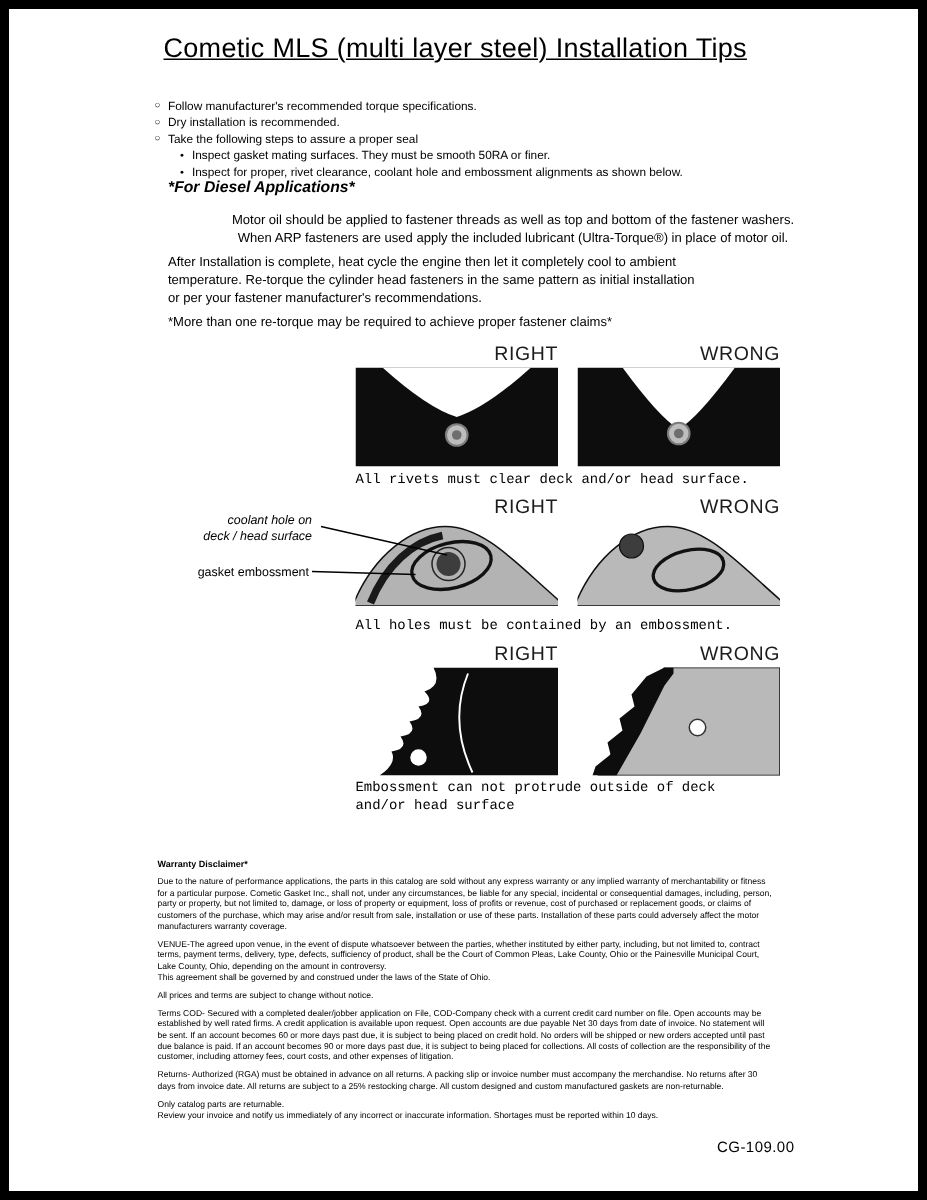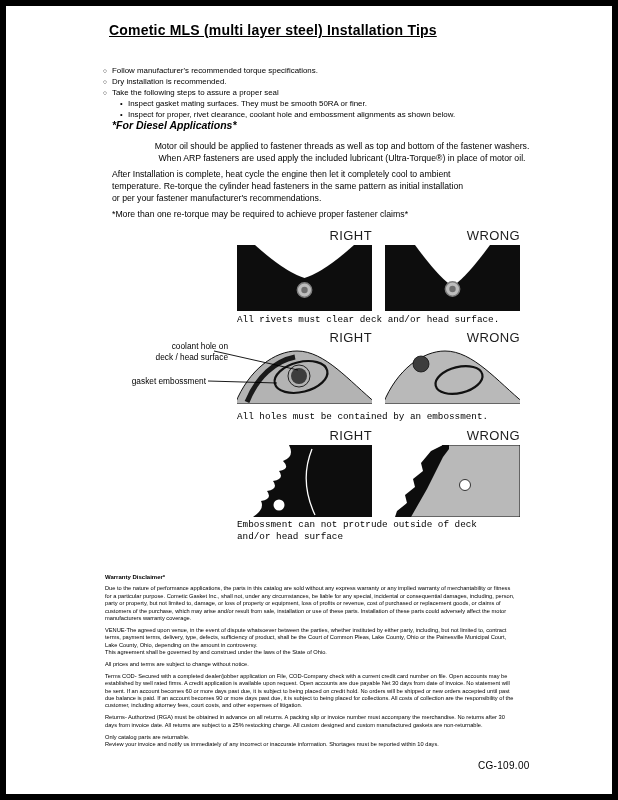--- a/index.html
+++ b/index.html
@@ -4,21 +4,21 @@
 <style>
   * { margin:0; padding:0; box-sizing:border-box; }
   html,body { background:#ffffff; }
   body {
     width:618px; height:800px; position:relative; overflow:hidden;
     font-family:"Liberation Sans", sans-serif; color:#000;
   }
   .frame { position:absolute; inset:0; border:6px solid #000; pointer-events:none; z-index:50; }
   .abs { position:absolute; }
 
-  .title { font-size:14px; font-weight:bold; text-decoration:underline; letter-spacing:0.2px; }
+  .title { font-size:18px; font-weight:normal; text-decoration:underline; letter-spacing:0.2px; }
 
   .bullets { font-size:7.9px; line-height:11px;margin-top:21px; }
   .bullet-line { display:flex; }
   .bullet-line .marker { width:9px; flex:0 0 9px; font-size:6.5px; line-height:11px; }
   .bullet-line.sub { padding-left:17px; }
   .bullet-line.sub .marker { width:8px; flex:0 0 8px; font-size:7.5px; }
 
   .h2 { font-size:10.5px; font-weight:bold;font-style:italic; }
   .body-text { font-size:8.7px; line-height:1.4; white-space:pre-line; width:460px; }
 
@@ -93,21 +93,21 @@
     <circle cx="67.5" cy="44" r="7.2" fill="#bdbdbd"></circle>
     <circle cx="67.5" cy="44" r="7.2" fill="none" stroke="#7c7c7c" stroke-width="1.4"></circle>
     <circle cx="67.5" cy="44" r="3.2" fill="#6e6e6e"></circle>
   </svg>
 </div>
 <div class="abs caption" style="left:237px; top:314px;">All rivets must clear deck and/or head surface.</div>
 
 <div class="abs dlabel" style="left:237px; top:330px;">RIGHT</div>
 <div class="abs dlabel" style="left:385px; top:330px;">WRONG</div>
 
-<div class="abs ann" style="left:134px; top:341px; width:94px;">coolant hole on
+<div class="abs ann" style="left:114px; top:341px; width:94px;font-style:italic;">coolant hole on
 deck / head surface</div>
 <div class="abs ann" style="left:106px; top:376px; width:100px;">gasket embossment</div>
 
 <svg class="pointer-overlay">
   <line x1="214" y1="351" x2="298" y2="370" stroke="#000" stroke-width="0.9"></line>
   <line x1="208" y1="381" x2="277" y2="383" stroke="#000" stroke-width="0.9"></line>
 </svg>
 
 <div class="abs panel" style="left:237px; top:347px;">
   <svg width="135" height="57" viewBox="0 0 135 57">

